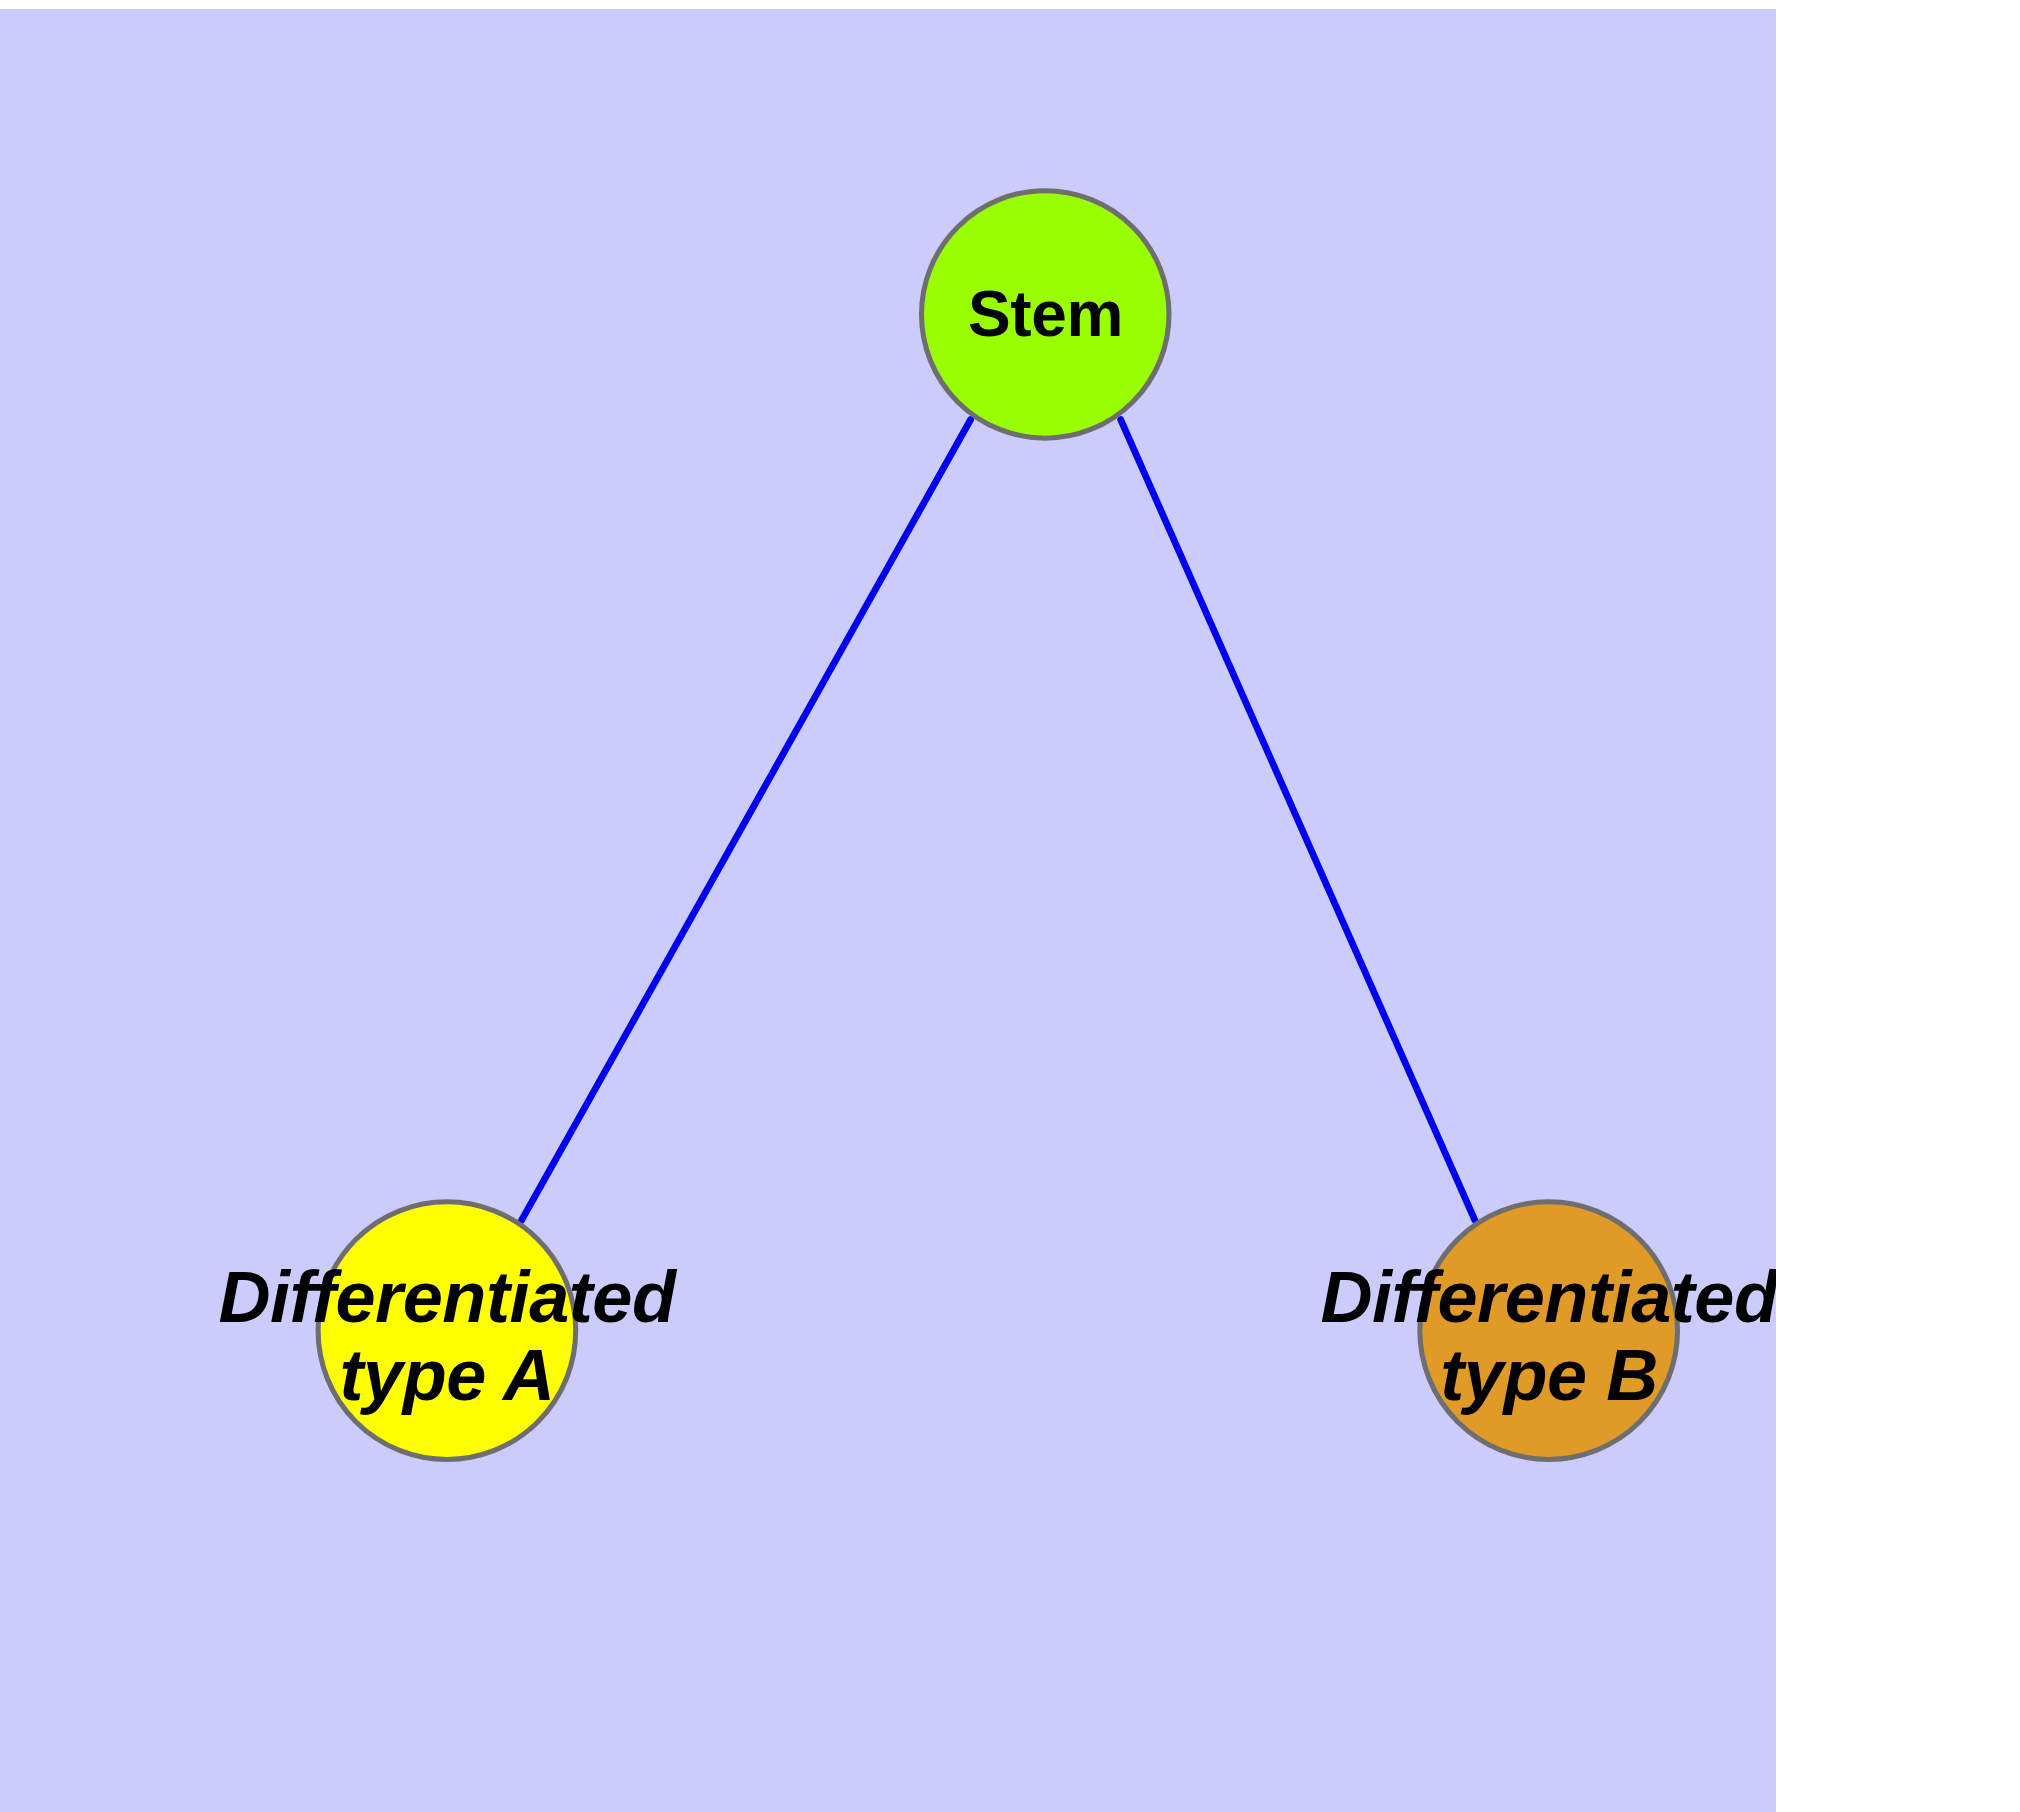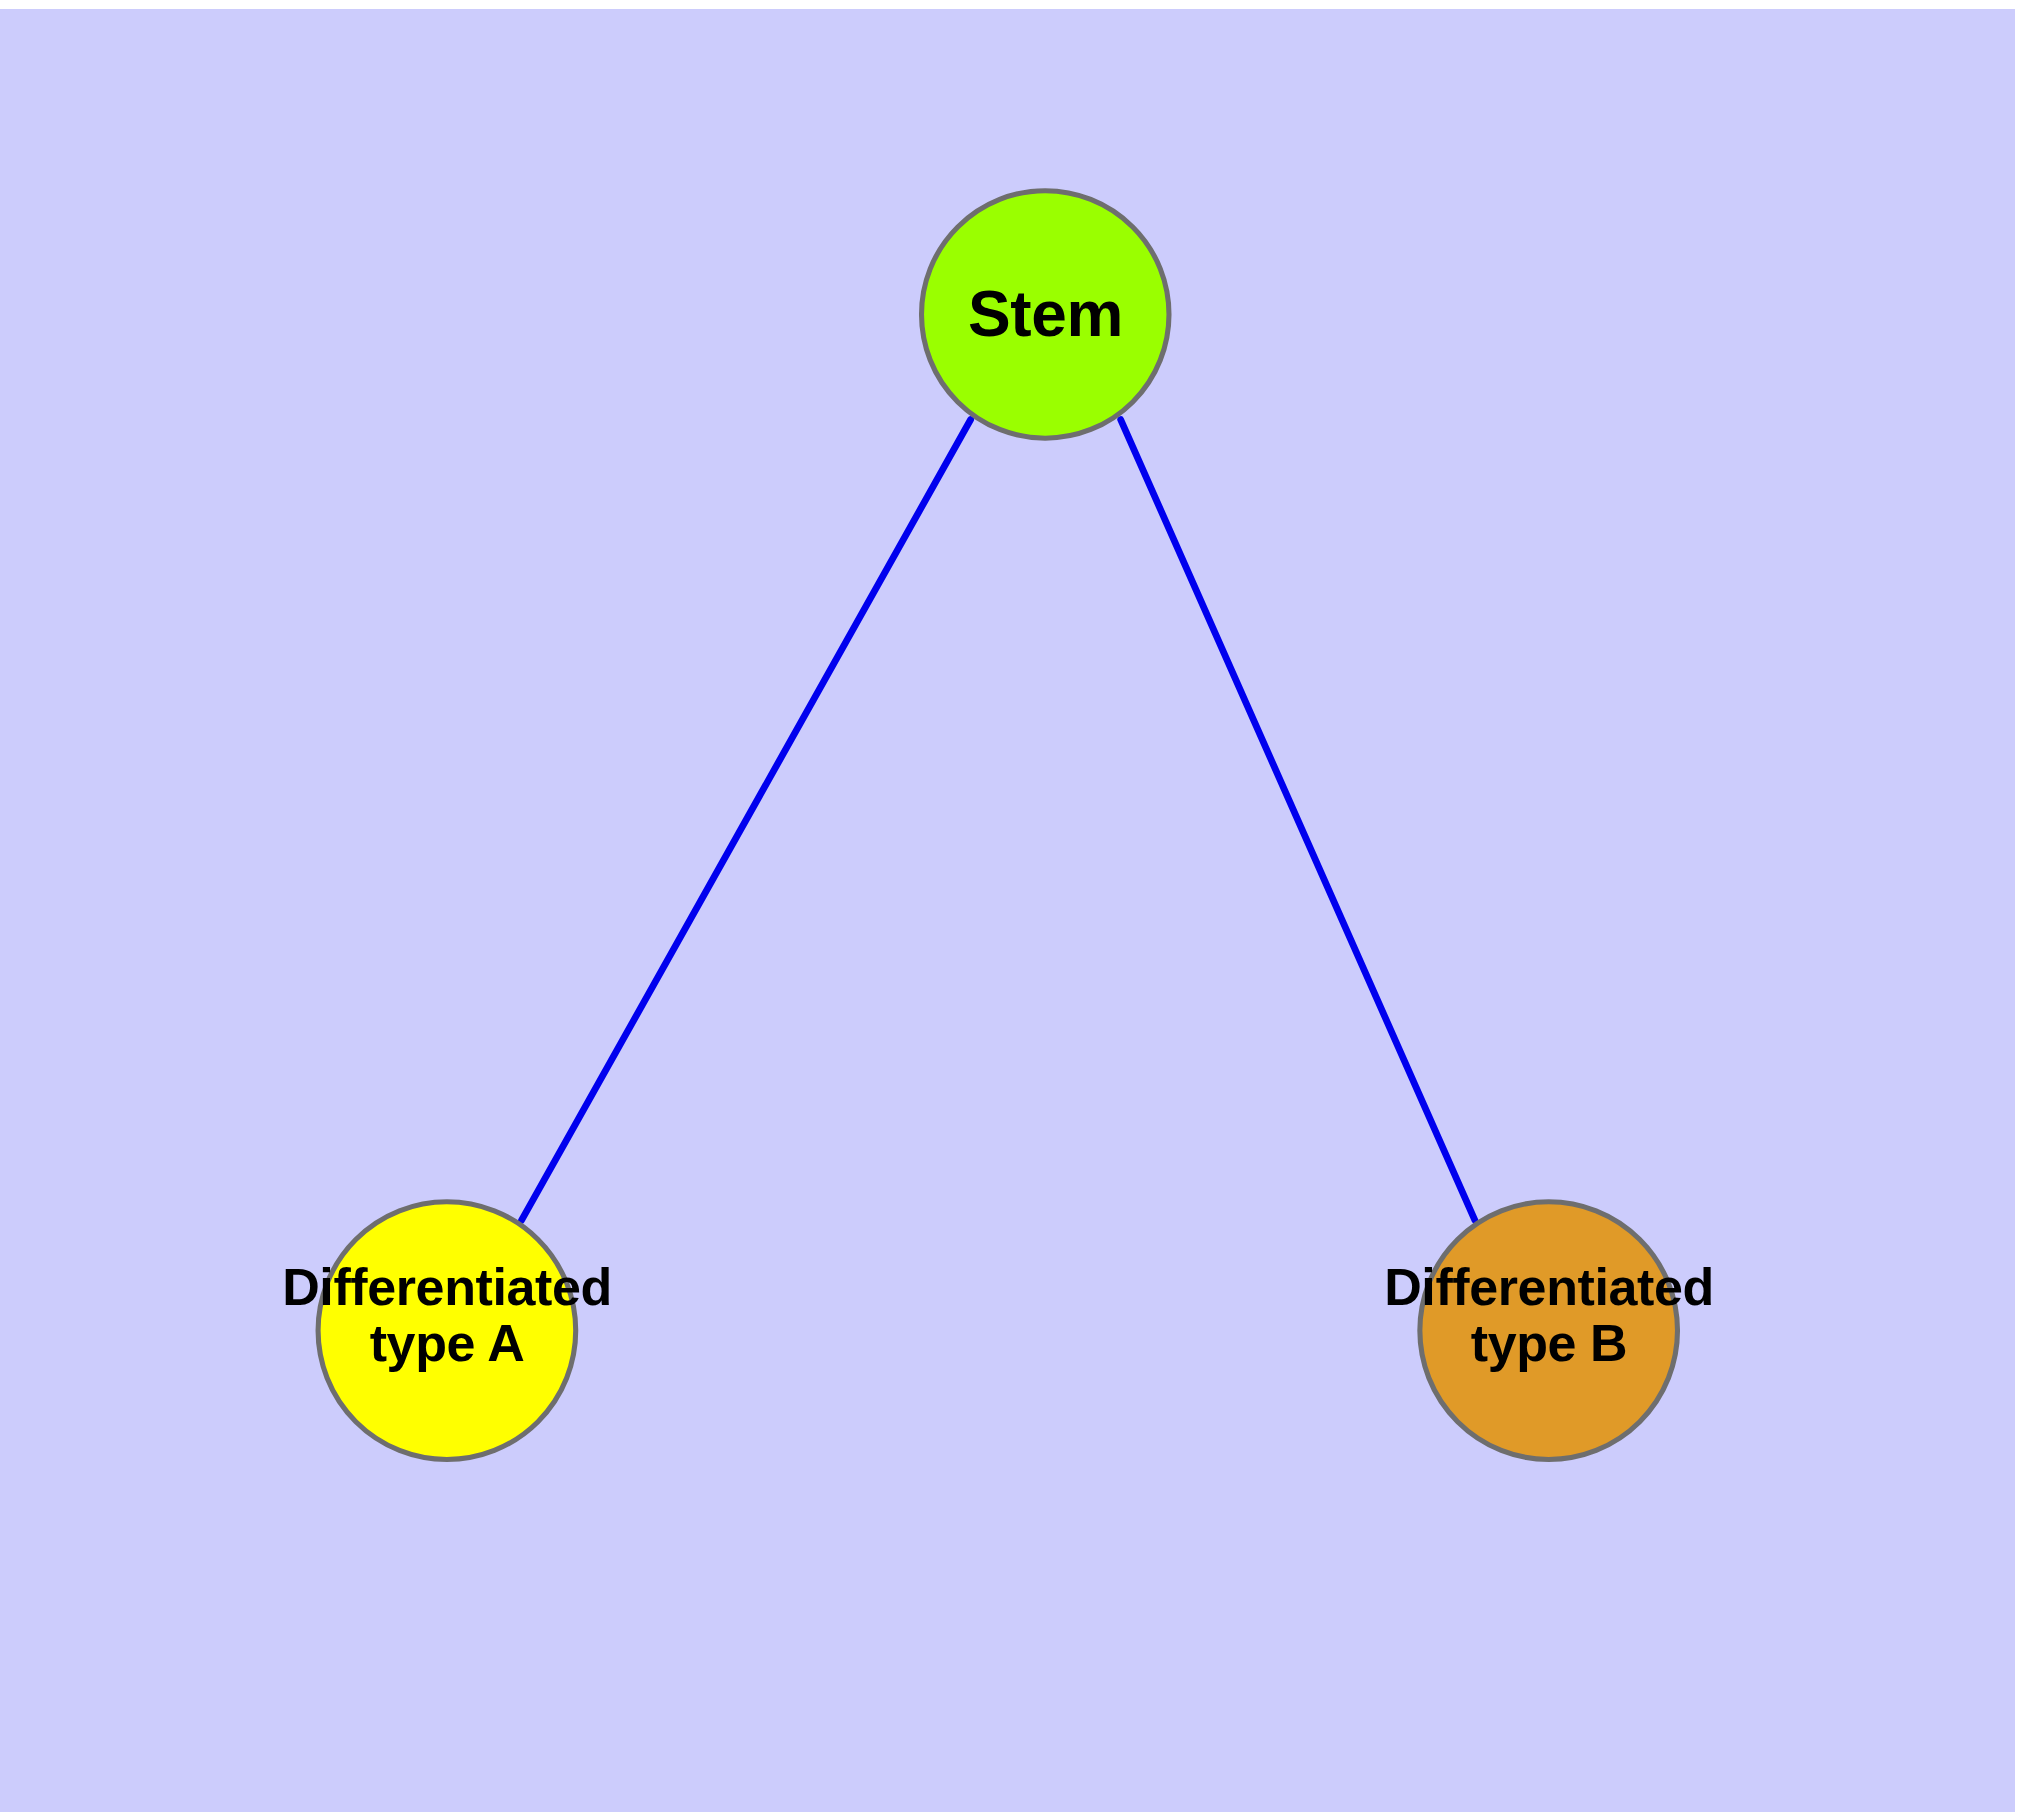--- a/index.html
+++ b/index.html
@@ -2,21 +2,21 @@
 <html style="font-size:13.6px"><head>
 <meta charset="utf-8">
 <style>
   html, body {
     margin: 0;
     padding: 0;
     background: #ffffff;
   }
   #canvas {
     position: relative;
-    width: 2015px;
+    width: 1776px;
     height: 1812px;
     background: #ffffff;
     overflow: hidden;
     font-family: "Liberation Sans", sans-serif;
   }
   #plot-area {
     position: absolute;
     left: 0;
     top: 8.5px;
     width: 2021px;
@@ -37,21 +37,22 @@
     color: #000000;
     line-height: 1.08;
     white-space: pre;
     pointer-events: none;
     letter-spacing: -0.4px;
   }
   #label-stem {
     font-size: 64px;
   }
   #label-diff-a, #label-diff-b {
-    font-size: 52px;
+    font-size: 72px;
+    font-style: italic;
   }
 </style>
 </head>
 <body>
 
 <div id="canvas">
 
   <div id="plot-area"></div>
 
   <svg id="graph-svg" viewBox="0 0 2384 2138" xmlns="http://www.w3.org/2000/svg">

